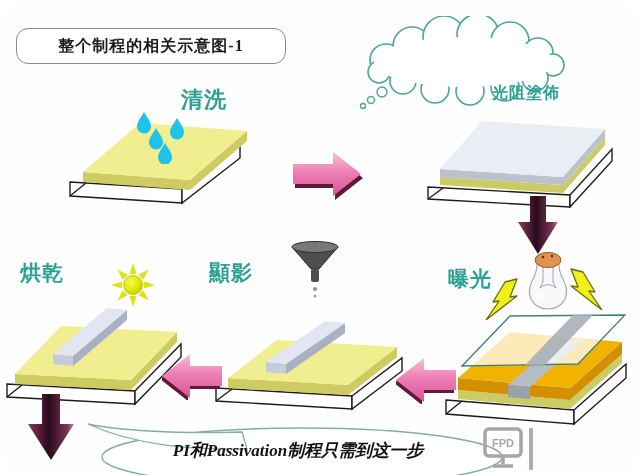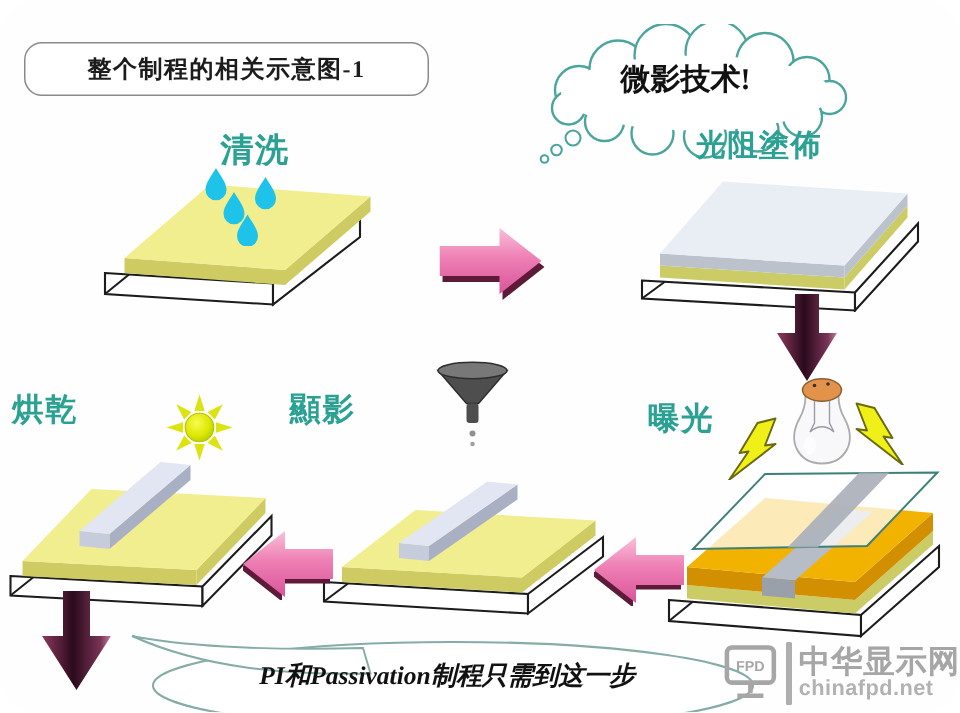--- a/index.html
+++ b/index.html
@@ -9,21 +9,21 @@
   }
   .abs{position:absolute;}
   .title-box{
     left:16px;top:28px;width:268px;height:34px;
     border:1.5px solid #8a8a8a;border-radius:12px;background:#fff;
     display:flex;align-items:center;justify-content:center;
     font-family:"Liberation Serif",serif;font-weight:bold;font-size:16px;
     color:#1c1c1c;letter-spacing:1px;
   }
   .step-label{
-    color:#2aa193;font-weight:bold;text-align:left;
+    color:#2aa193;font-weight:bold;text-align:right;
     font-family:Liberation Serif, serif;letter-spacing:1px;
   }
   .bubble-text{
     left:382px;top:39px;width:150px;text-align:center;
     font-family:"Liberation Serif",serif;font-weight:bold;font-size:20px;color:#111;
   }
   .callout-text{
     left:108px;top:439px;width:380px;text-align:center;
     font-family:"Liberation Serif",serif;font-weight:bold;font-size:17px;color:#111;font-style:italic;
   }
@@ -83,24 +83,23 @@
         <circle cx="61" cy="65" r="13"></circle>
       <circle cx="37" cy="56" r="11"></circle>
     </g>
     <ellipse cx="122" cy="46" rx="90" ry="25" fill="#ffffff"></ellipse>
     <g stroke="#4aa69c" stroke-width="1.4" fill="#ffffff">
       <circle cx="40" cy="76" r="5"></circle>
         <circle cx="29" cy="84" r="3.5"></circle>
         <circle cx="21" cy="90" r="2.5"></circle>
     </g>
   </svg>
-  <div class="abs bubble-text">微影技术!</div>
 
   <div class="abs step-label" style="left:147px;top:85px;width:80px;font-size:22px;">清洗</div>
-  <div class="abs step-label" style="left:464px;top:83px;width:110px;font-size:20px;">光阻塗佈</div>
+  <div class="abs step-label" style="left:450px;top:83px;width:110px;font-size:16px;">光阻塗佈</div>
   <div class="abs step-label" style="left:432px;top:265px;width:60px;font-size:21px;">曝光</div>
   <div class="abs step-label" style="left:193px;top:259px;width:60px;font-size:21px;">顯影</div>
   <div class="abs step-label" style="left:8px;top:259px;width:56px;font-size:21px;">烘乾</div>
 
   <svg class="abs" style="left:56px;top:106px;" width="212" height="100" viewBox="0 0 212 100">
     <g fill="#ffffff" stroke="#1c1c1c" stroke-width="1.4">
       <polygon points="14,76 126,83 126,97 14,90"></polygon>
       <polygon points="126,83 184,38 184,52 126,97"></polygon>
       <line x1="14" y1="90" x2="30" y2="77"></line>
     </g>
@@ -246,19 +245,15 @@
   <div class="abs callout-text">PI和Passivation制程只需到这一步</div>
 
   <div class="abs watermark">
     <svg width="42" height="46" viewBox="0 0 42 46">
       <rect x="3" y="3" width="36" height="27" rx="4" fill="none" stroke="#a6a6a6" stroke-width="3.5"></rect>
       <text x="21" y="21" text-anchor="middle" font-size="11" font-weight="bold" fill="#a6a6a6" font-family="Liberation Sans, sans-serif">FPD</text>
       <line x1="21" y1="31" x2="21" y2="38" stroke="#a6a6a6" stroke-width="3.5"></line>
       <line x1="11" y1="40" x2="31" y2="40" stroke="#a6a6a6" stroke-width="3.5"></line>
     </svg>
     <div class="wm-sep"></div>
-    <div class="wm-col">
-      <div class="wm-name">中华显示网</div>
-      <div class="wm-url">chinafpd.net</div>
-    </div>
   </div>
 
 </div>
 
 </body></html>

